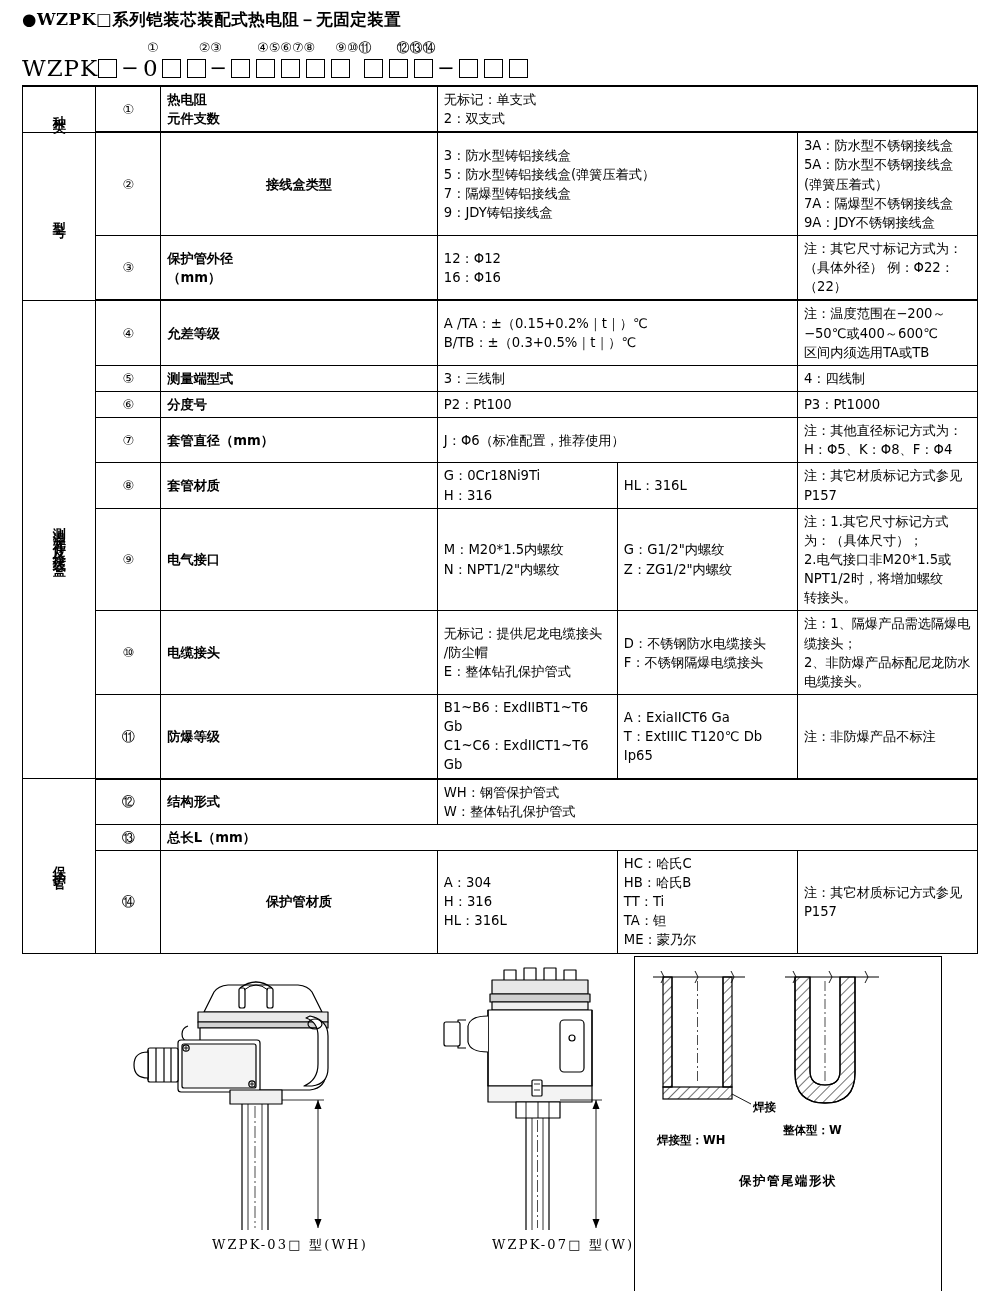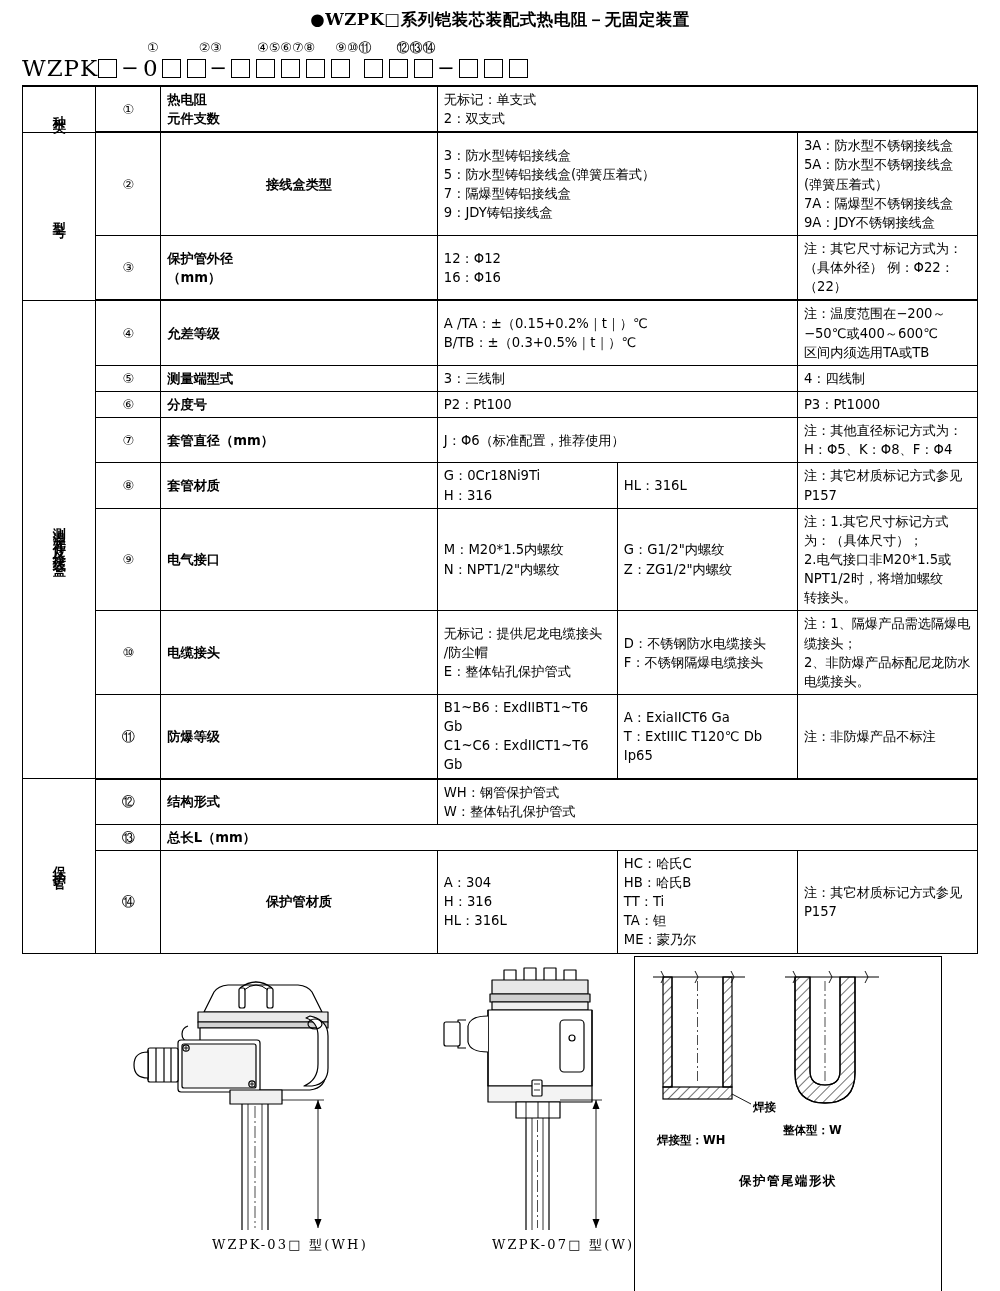--- a/index.html
+++ b/index.html
@@ -6,21 +6,21 @@
   html, body { margin:0; padding:0; }
   body {
     width:1000px; height:1291px;
     background:#fff; color:#000;
     font-family:"DejaVu Sans","Liberation Sans",sans-serif;
     position:relative; overflow:hidden;
   }
   .page { position:relative; width:1000px; height:1291px; padding:0 22px; }
 
   
-  .title-row { display:flex; align-items:center; gap:4px; padding-top:10px; height:30px;justify-content:center; }
+  .title-row { display:flex; align-items:center; gap:4px; padding-top:10px; height:30px; }
   .bullet { width:11px; height:11px; border-radius:50%; background:#000; display:inline-block; flex:none; }
   .title-txt { font-weight:bold; font-size:16.5px; letter-spacing:.5px;
                font-family:"DejaVu Serif","Liberation Serif",serif; white-space:nowrap; }
 
   
   .code-area { position:relative; height:52px; margin-top:2px; }
   .circ-row { display:flex; align-items:flex-end; height:22px; padding-left:119px; }
   .circ { font-size:13px; line-height:13px; font-family:"DejaVu Sans",sans-serif; }
   .code-row { display:flex; align-items:center; height:28px; gap:0; }
   .code-lead { font-family:"DejaVu Serif","Liberation Serif",serif; font-size:23px; letter-spacing:1px; }

